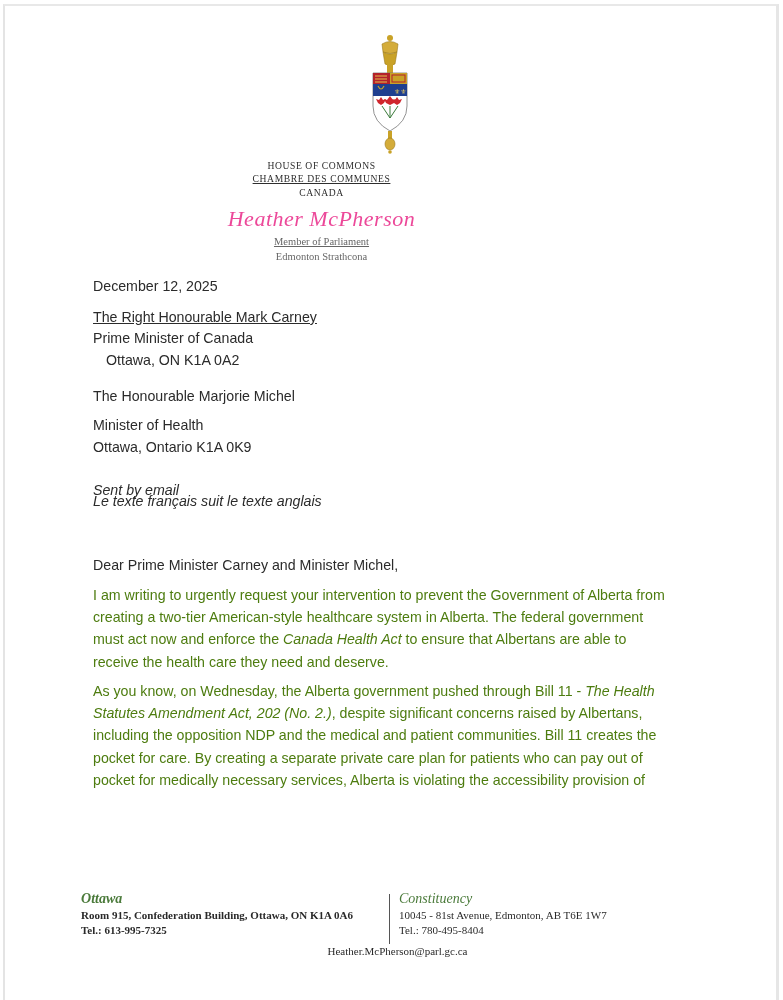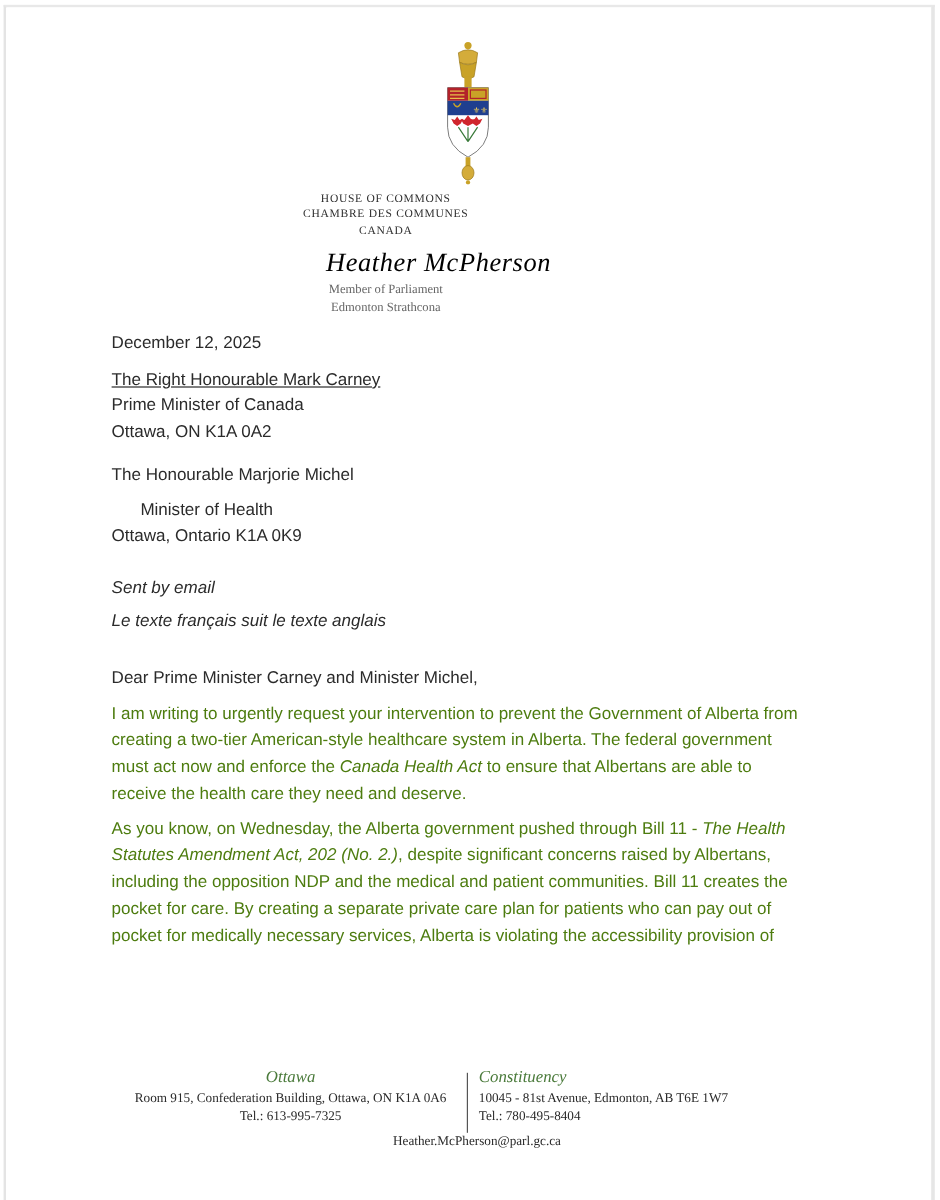--- a/index.html
+++ b/index.html
@@ -11,29 +11,29 @@
     position: absolute; left: 3px; top: 4px; width: 776px; height: 1000px;
     border-left: 2px solid #e4e4e4; border-top: 2px solid #e8e8e8; border-right: 3px solid #e6e6e6;
     box-sizing: border-box;
   }
   .letterhead { position: absolute; left: 0; top: 0; width: 783px; text-align: center; }
   .crest { position: absolute; left: 367px; top: 34px; width: 46px; height: 120px; }
   .lh-line { position: absolute; left: 0; width: 643px; text-align: center;
     font-family: "Liberation Serif", "DejaVu Serif", serif; color: #2e2e2e; }
   .lh-caps { font-size: 9.6px; letter-spacing: 0.6px; }
   .mp-name { font-family: "Liberation Serif", "DejaVu Serif", serif; font-style: italic;
-    font-size: 22px; color: #000000; letter-spacing: 0.5px; padding-left: 44px; }
+    font-size: 22px; color: #ec4899; letter-spacing: 0.5px; }
   .mp-sub { font-size: 10.5px; color: #666; }
   .text { position: absolute; left: 93px; font-size: 14.2px; line-height: 21px; color: #2b2b2b; white-space: nowrap; }
   .para { position: absolute; left: 93px; width: 600px; font-size: 14.2px; line-height: 22.2px; color: #4d7c0f; }
   .para .ln { display: block; white-space: nowrap; }
   em, .it { font-style: italic; }
   .footer { position: absolute; left: 0; top: 890px; width: 783px;
     font-family: "Liberation Serif", "DejaVu Serif", serif; font-size: 11px; color: #2a2a2a; }
-  .f-left { position: absolute; right: 411px; top: 0; text-align: center; line-height: 15px; }
+  .f-left { position: absolute; right: 430px; top: 0; text-align: left; line-height: 15px; font-weight: bold; }
   .f-right { position: absolute; left: 399px; top: 0; text-align: left; line-height: 15px; }
   .f-divider { position: absolute; left: 389px; top: 4px; width: 1px; height: 50px; background: #555; }
   .f-office { font-style: italic; color: #4a7a3a; font-size: 14px; line-height: 18px; }
   .f-email { position: absolute; left: 0; top: 55px; width: 783px; text-align: center; padding-left: 6px; }
 </style>
 </head>
 <body>
 
 <div class="page-frame"></div>
 
@@ -58,39 +58,39 @@
     <path d="M20 66 l3 -4 l3 4 l3 -1 l-2 4 l-4 2 l-4 -2 l-2 -4 z" fill="#d0262d"></path>
     <path d="M28 66 l2 -3 l2 3 l3 -1 l-2 4 l-3 2 l-3 -2 l-2 -4 z" fill="#d0262d"></path>
     <path d="M23 72 V84 M15 72 L23 84 M31 72 L23 84" stroke="#3a7a3a" stroke-width="1"></path>
 
     <rect x="21" y="97" width="4" height="8" fill="#c9a227"></rect>
     <ellipse cx="23" cy="110" rx="5" ry="6" fill="#d4ac3a" stroke="#9c7a1c" stroke-width="0.6"></ellipse>
     <circle cx="23" cy="118" r="1.8" fill="#c9a227"></circle>
   </svg>
 
   <div class="lh-line lh-caps" style="top:160px;">HOUSE OF COMMONS</div>
-  <div class="lh-line lh-caps" style="top:173px;">CHAMBRE DES COMMUNES</div>
+  <div class="lh-line lh-caps" style="top:173px;text-decoration:underline;">CHAMBRE DES COMMUNES</div>
   <div class="lh-line lh-caps" style="top:187px;">CANADA</div>
   <div class="lh-line mp-name" style="top:206px;">Heather McPherson</div>
-  <div class="lh-line mp-sub" style="top:236px;">Member of Parliament</div>
+  <div class="lh-line mp-sub" style="top:236px;text-decoration:underline;">Member of Parliament</div>
   <div class="lh-line mp-sub" style="top:251px;">Edmonton Strathcona</div>
 </div>
 
 <div class="text" style="top:276px;">December 12, 2025</div>
 
 <div class="text" style="top:307px;text-decoration:underline;">The Right Honourable Mark Carney</div>
 <div class="text" style="top:328px;">Prime Minister of Canada</div>
-<div class="text" style="top:350px;">Ottawa, ON K1A 0A2</div>
+<div class="text" style="top:350px;margin-left:13px;">Ottawa, ON K1A 0A2</div>
 
 <div class="text" style="top:386px;">The Honourable Marjorie Michel</div>
-<div class="text" style="top:415px;margin-left:24px;">Minister of Health</div>
+<div class="text" style="top:415px;">Minister of Health</div>
 <div class="text" style="top:437px;">Ottawa, Ontario K1A 0K9</div>
 
 <div class="text it" style="top:480px;">Sent by email</div>
-<div class="text it" style="top:508px;">Le texte français suit le texte anglais</div>
+<div class="text it" style="top:491px;">Le texte français suit le texte anglais</div>
 
 <div class="text" style="top:555px;">Dear Prime Minister Carney and Minister Michel,</div>
 
 <div class="para" style="top:584px;">
   <span class="ln">I am writing to urgently request your intervention to prevent the Government of Alberta from</span>
   <span class="ln">creating a two-tier American-style healthcare system in Alberta. The federal government</span>
   <span class="ln"><span>must act now and enforce the </span><em>Canada Health Act</em><span> to ensure that Albertans are able to</span></span>
   <span class="ln">receive the health care they need and deserve.</span>
 </div>
 

